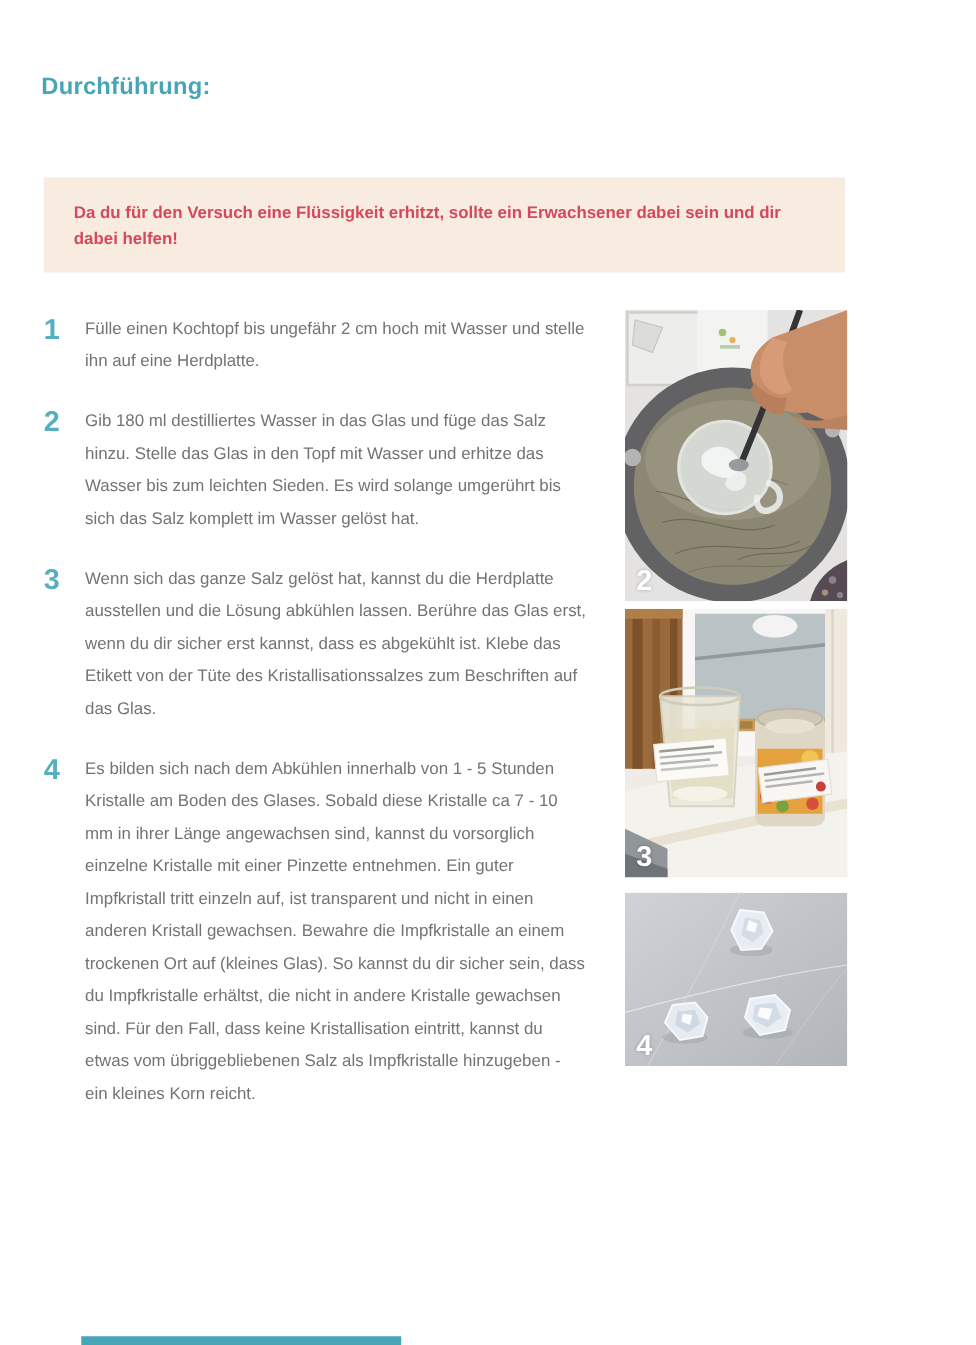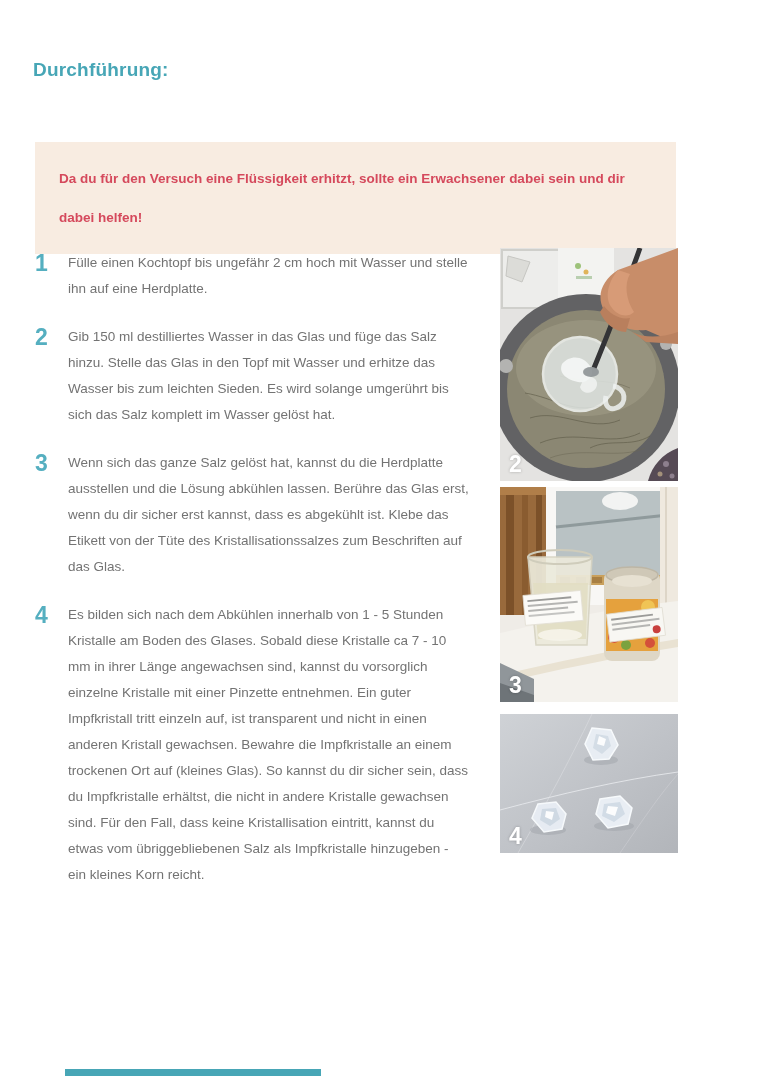--- a/index.html
+++ b/index.html
@@ -44,21 +44,21 @@
     width: 641px;
     box-sizing: border-box;
     background: #f8ece1;
     padding: 17px 44px 17px 24px;
     min-height: 74px;
   }
   .warning-text {
     font-size: 13.5px;
     font-weight: bold;
     color: #d5495c;
-    line-height: 39px;
+    line-height: 21px;
     max-width: 600px;
   }
   .steps {
     position: absolute;
     left: 35px;
     top: 250px;
     width: 434px;
   }
   .step {
     display: flex;
@@ -123,21 +123,21 @@
     <div class="warning-text">Da du für den Versuch eine Flüssigkeit erhitzt, sollte ein Erwachsener dabei sein und dir dabei helfen!</div>
   </div>
 
   <div class="steps">
     <div class="step">
       <div class="step-number">1</div>
       <div class="step-text">Fülle einen Kochtopf bis ungefähr 2 cm hoch mit Wasser und stelle ihn auf eine Herdplatte.</div>
     </div>
     <div class="step">
       <div class="step-number">2</div>
-      <div class="step-text">Gib 150 ml destilliertes Wasser in das Glas und füge das Salz hinzu. Stelle das Glas in den Topf mit Wasser und erhitze das Wasser bis zum leichten Sieden. Es wird solange umgerührt bis sich das Salz komplett im Wasser gelöst hat.</div>
+      <div class="step-text">Gib 180 ml destilliertes Wasser in das Glas und füge das Salz hinzu. Stelle das Glas in den Topf mit Wasser und erhitze das Wasser bis zum leichten Sieden. Es wird solange umgerührt bis sich das Salz komplett im Wasser gelöst hat.</div>
     </div>
     <div class="step">
       <div class="step-number">3</div>
       <div class="step-text">Wenn sich das ganze Salz gelöst hat, kannst du die Herdplatte ausstellen und die Lösung abkühlen lassen. Berühre das Glas erst, wenn du dir sicher erst kannst, dass es abgekühlt ist. Klebe das Etikett von der Tüte des Kristallisationssalzes zum Beschriften auf das Glas.</div>
     </div>
     <div class="step">
       <div class="step-number">4</div>
       <div class="step-text">Es bilden sich nach dem Abkühlen innerhalb von 1 - 5 Stunden Kristalle am Boden des Glases. Sobald diese Kristalle ca 7 - 10 mm in ihrer Länge angewachsen sind, kannst du vorsorglich einzelne Kristalle mit einer Pinzette entnehmen. Ein guter Impfkristall tritt einzeln auf, ist transparent und nicht in einen anderen Kristall gewachsen. Bewahre die Impfkristalle an einem trockenen Ort auf (kleines Glas). So kannst du dir sicher sein, dass du Impfkristalle erhältst, die nicht in andere Kristalle gewachsen sind. Für den Fall, dass keine Kristallisation eintritt, kannst du etwas vom übriggebliebenen Salz als Impfkristalle hinzugeben - ein kleines Korn reicht.</div>
     </div>
   </div>

